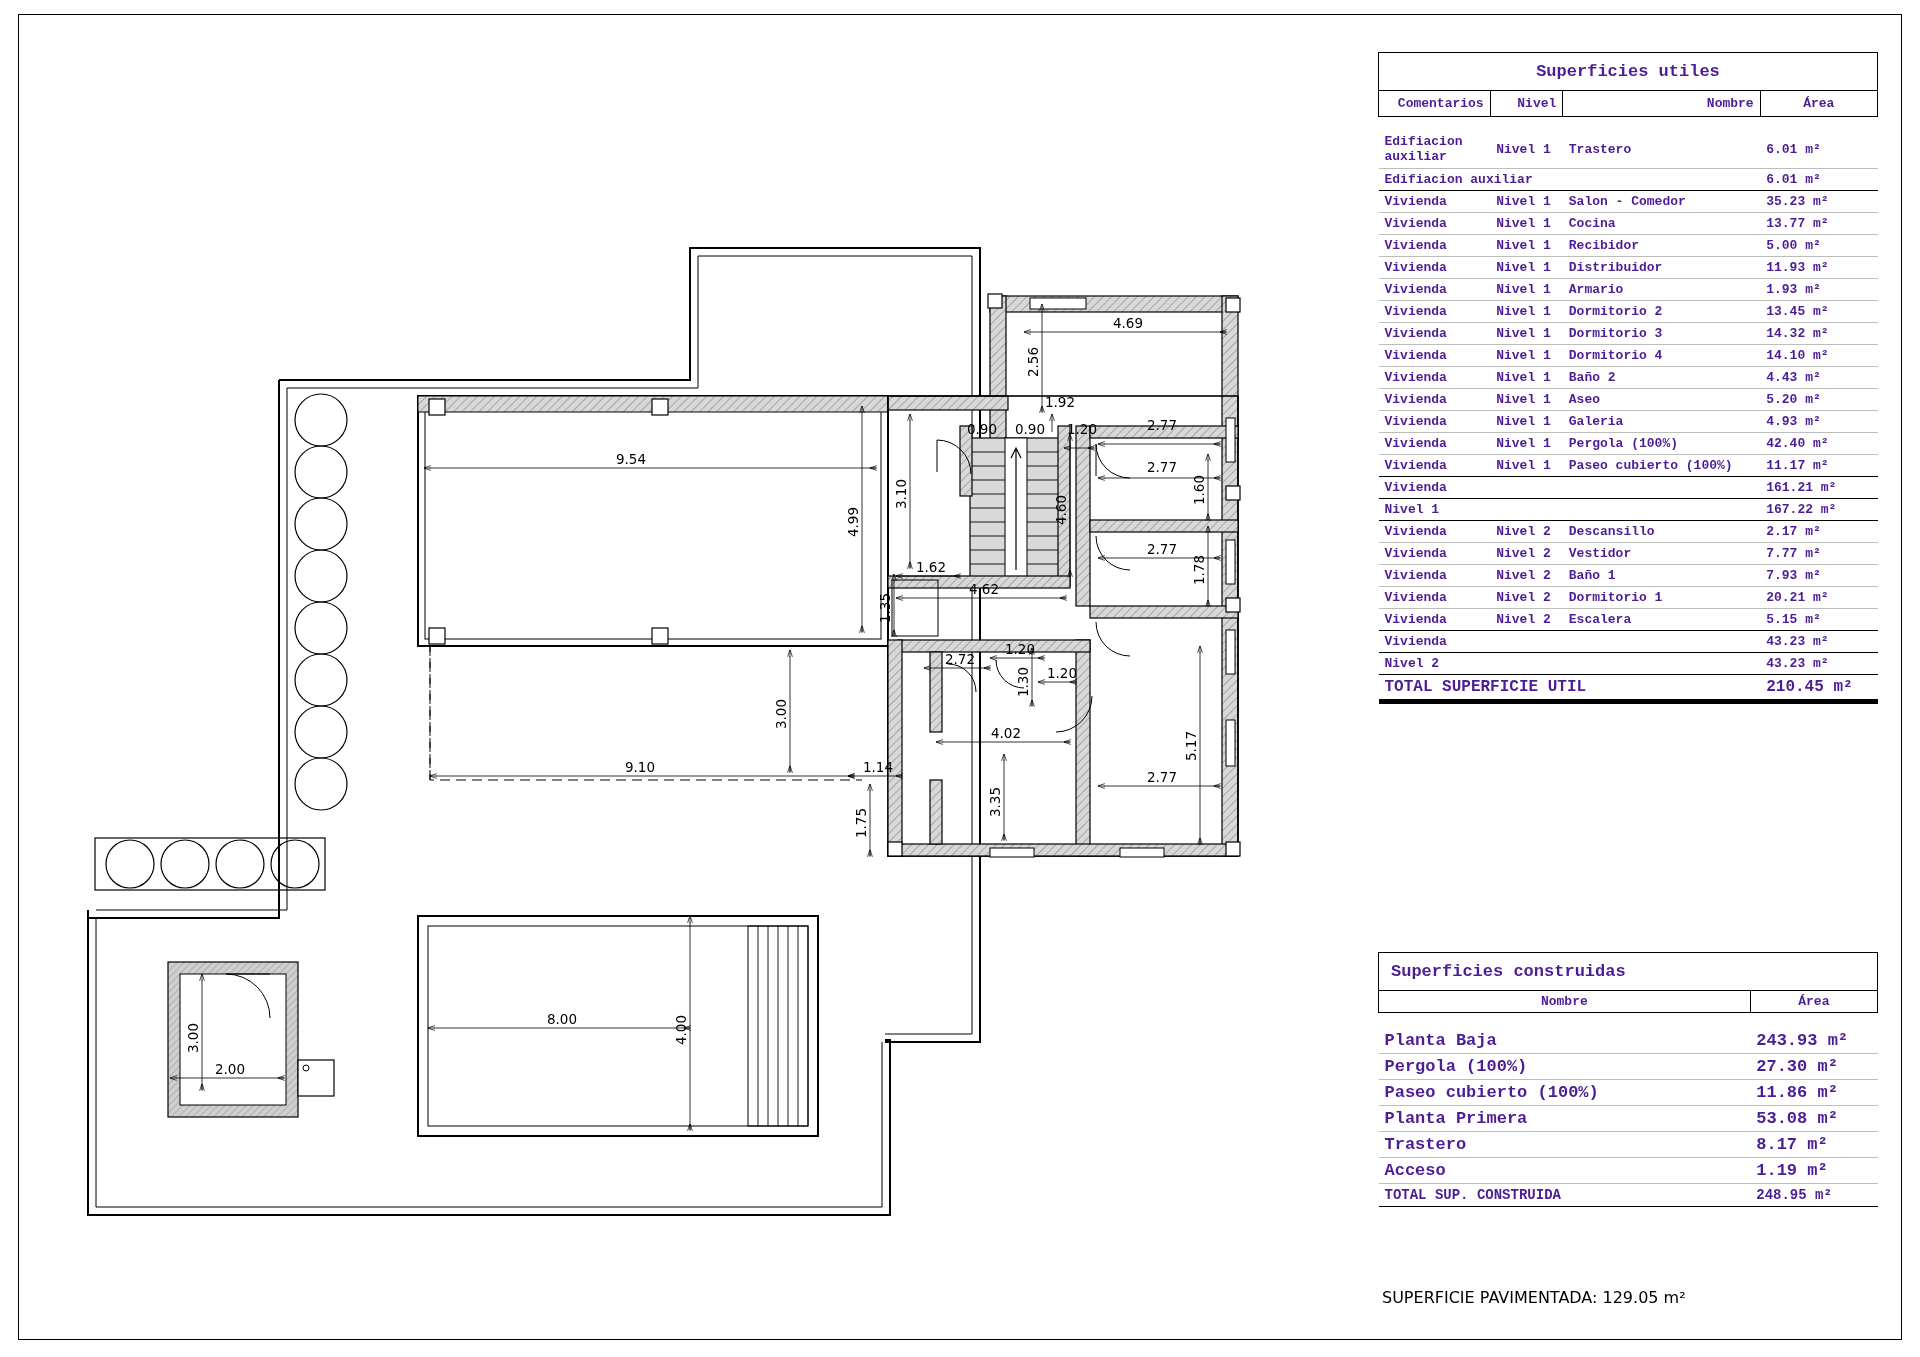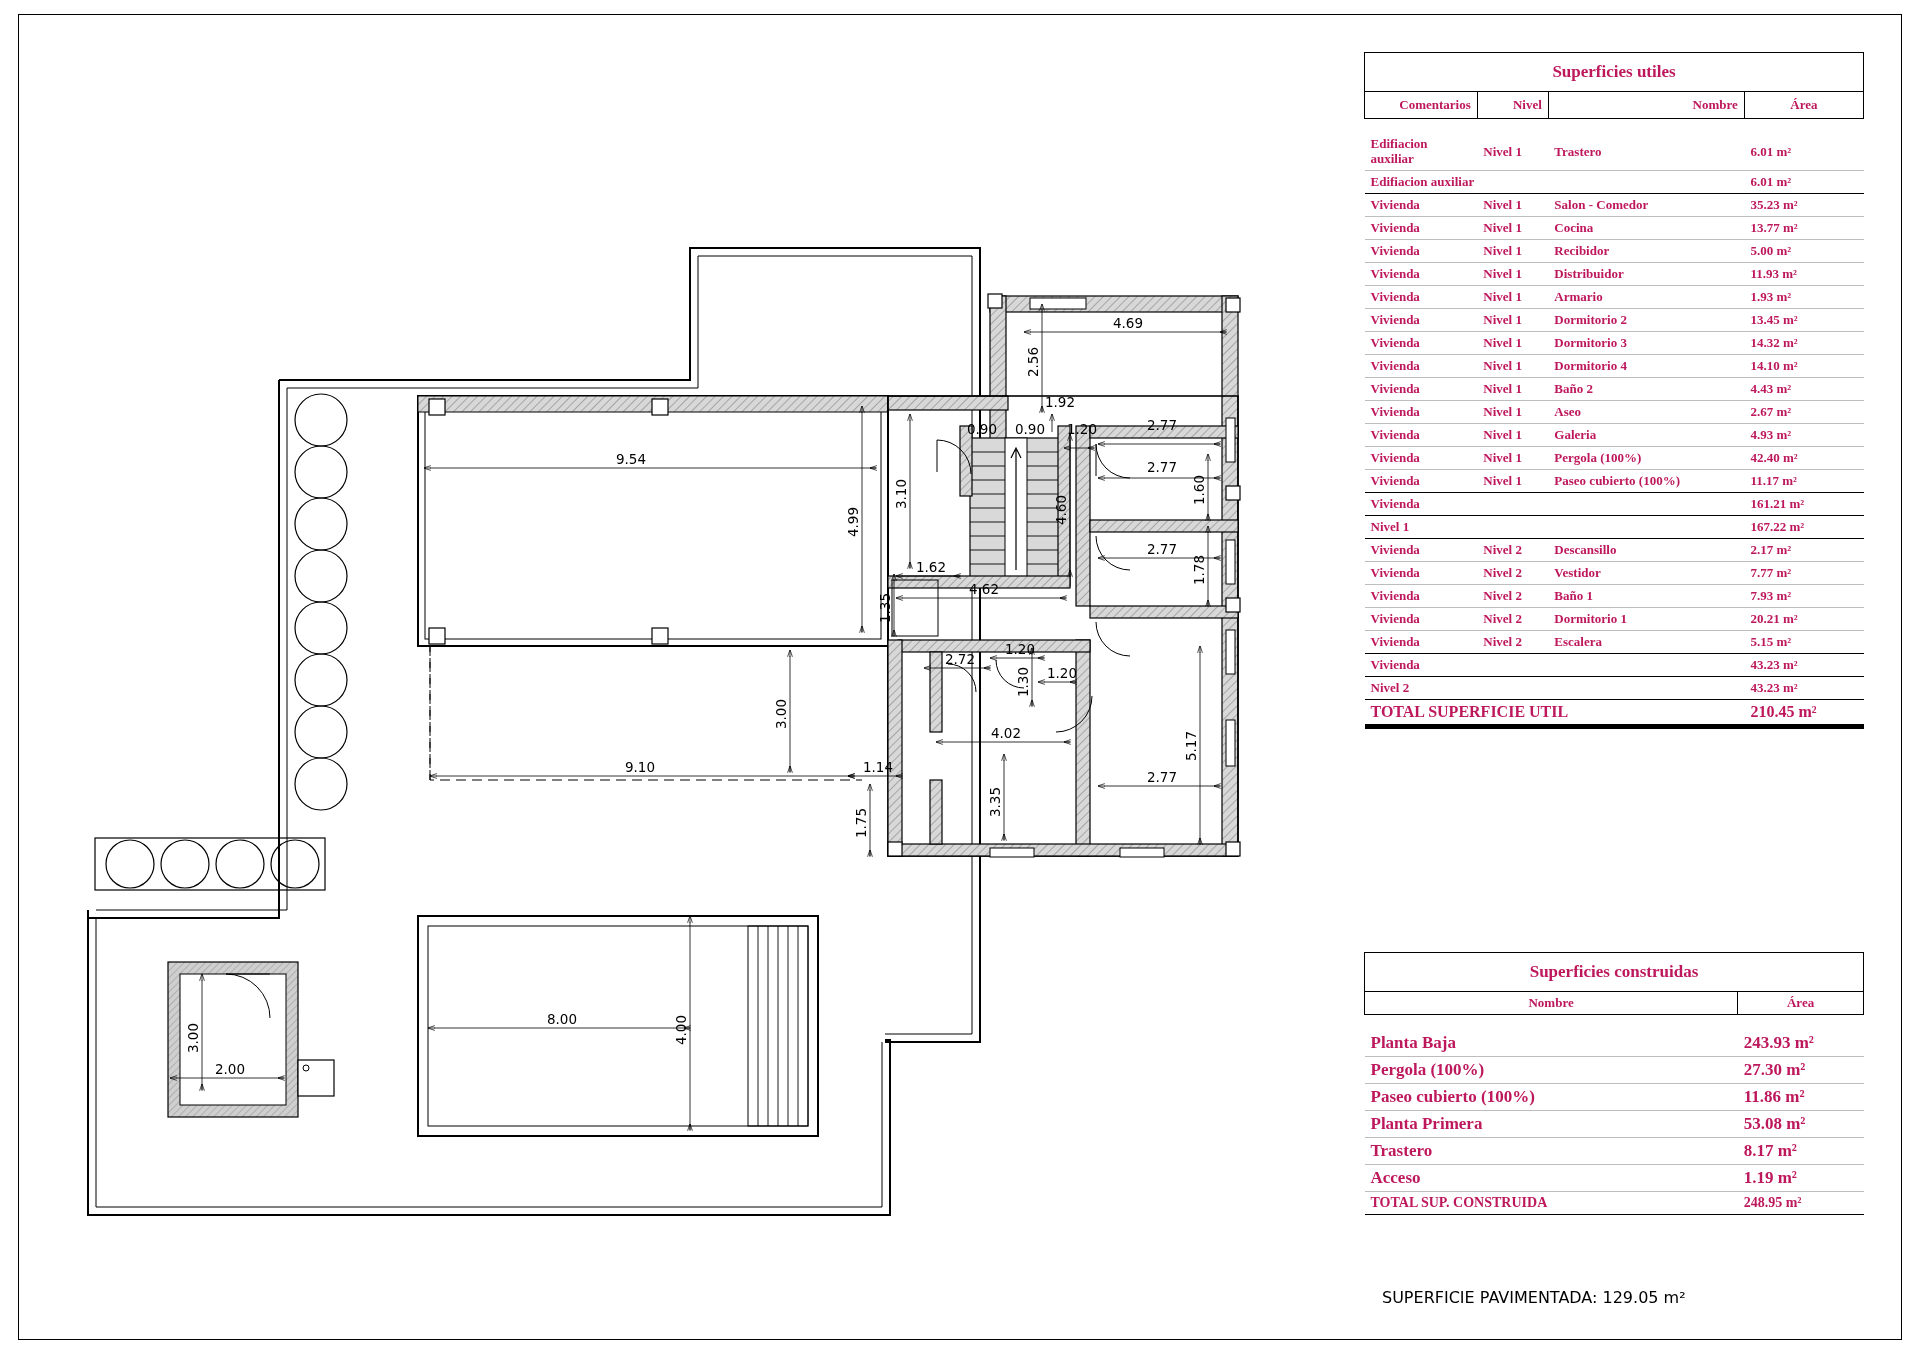--- a/index.html
+++ b/index.html
@@ -34,23 +34,24 @@
     top: 20px;
     width: 1320px;
     height: 1310px;
   }
   #plan svg { display: block; }
 
   
   .tbl {
     position: absolute;
     border-collapse: collapse;
-    font-family: Liberation Serif, serif;
+    font-family: Liberation Mono, monospace;
     font-size: 12.5px;
-    color: #be185d;
+    color: #4c1d95;
+    margin-left: 14px;
   }
   .tbl td, .tbl th {
     padding: 3px 6px;
     vertical-align: middle;
     white-space: nowrap;
   }
 
   
   #tbl-utiles {
     left: 1364px;
@@ -102,21 +103,21 @@
   }
   .spacer td { height: 9px; border: none !important; }
 
   
   #tbl-construidas {
     left: 1364px;
     top: 952px;
     width: 500px;
   }
   #tbl-construidas .title td {
-    text-align: center;
+    text-align: left;
     font-weight: bold;
     font-size: 17px;
     padding: 9px 12px;
     border: 1px solid #000;
   }
   #tbl-construidas .hdr td {
     font-weight: bold;
     font-size: 13px;
     border-bottom: 1px solid #000;
     border-left: 1px solid #000;
@@ -491,21 +492,21 @@
       <tr class="row">
         <td class="c-com">Vivienda</td>
         <td class="c-niv">Nivel 1</td>
         <td class="c-nom">Baño 2</td>
         <td class="c-area">4.43 m²</td>
       </tr>
       <tr class="row">
         <td class="c-com">Vivienda</td>
         <td class="c-niv">Nivel 1</td>
         <td class="c-nom">Aseo</td>
-        <td class="c-area">2.67 m²</td>
+        <td class="c-area">5.20 m²</td>
       </tr>
       <tr class="row">
         <td class="c-com">Vivienda</td>
         <td class="c-niv">Nivel 1</td>
         <td class="c-nom">Galeria</td>
         <td class="c-area">4.93 m²</td>
       </tr>
       <tr class="row">
         <td class="c-com">Vivienda</td>
         <td class="c-niv">Nivel 1</td>

